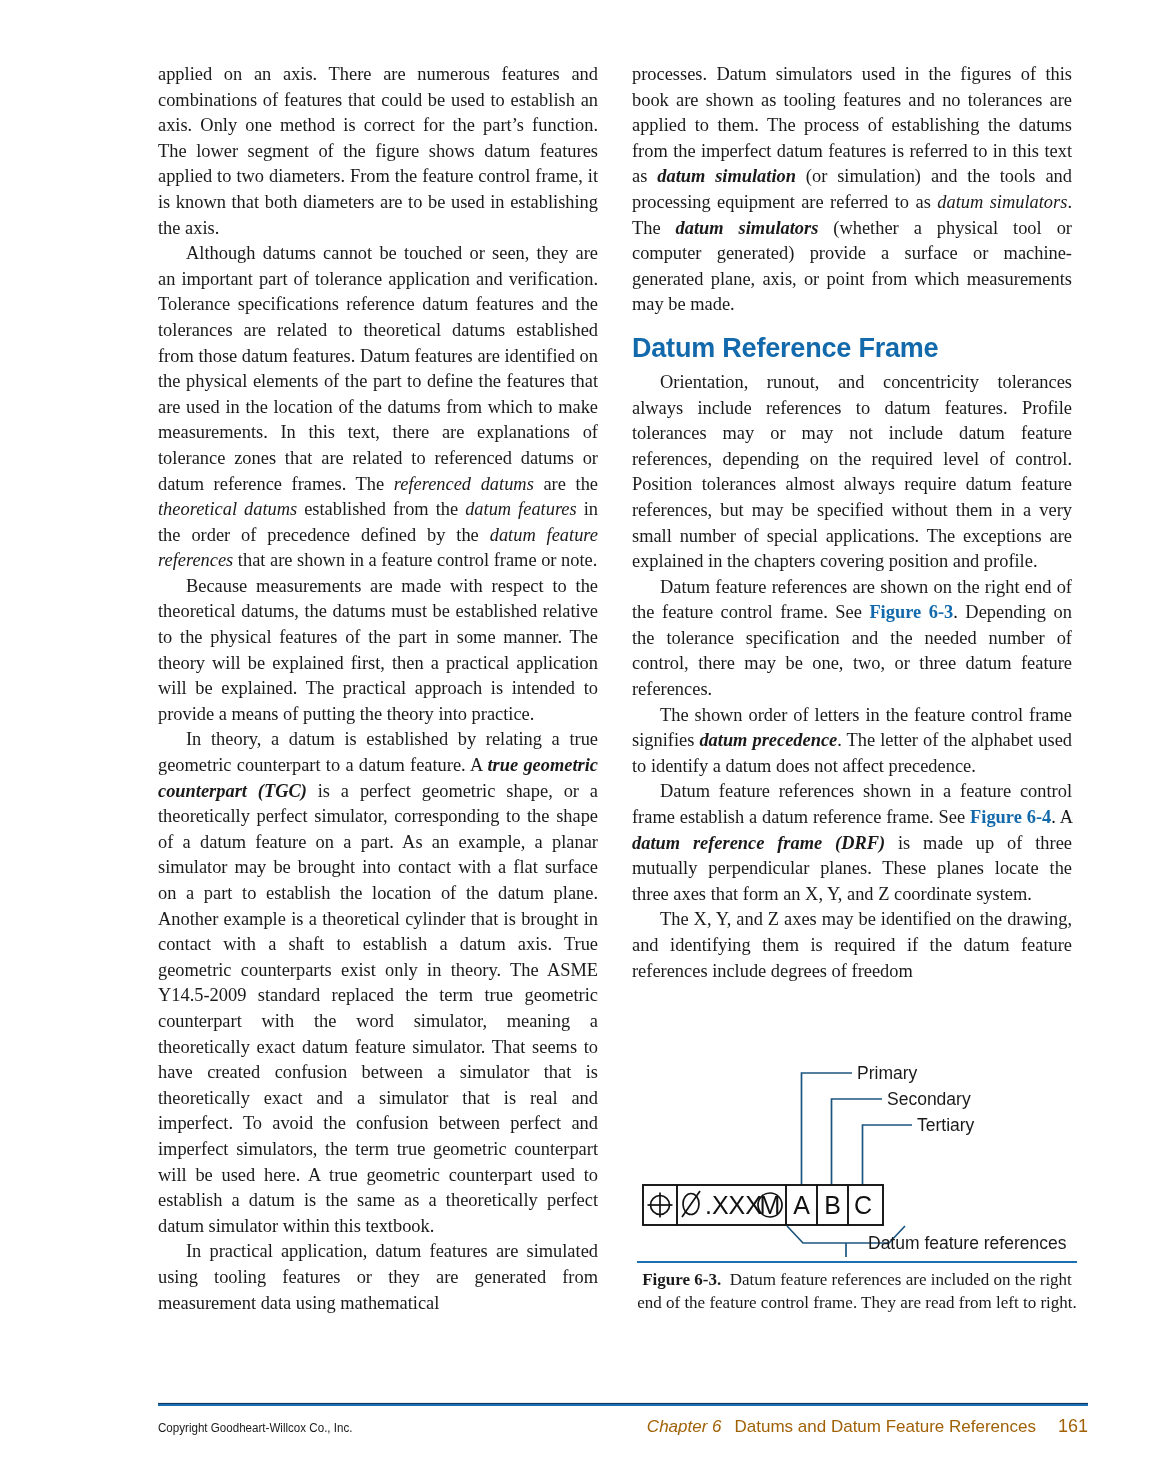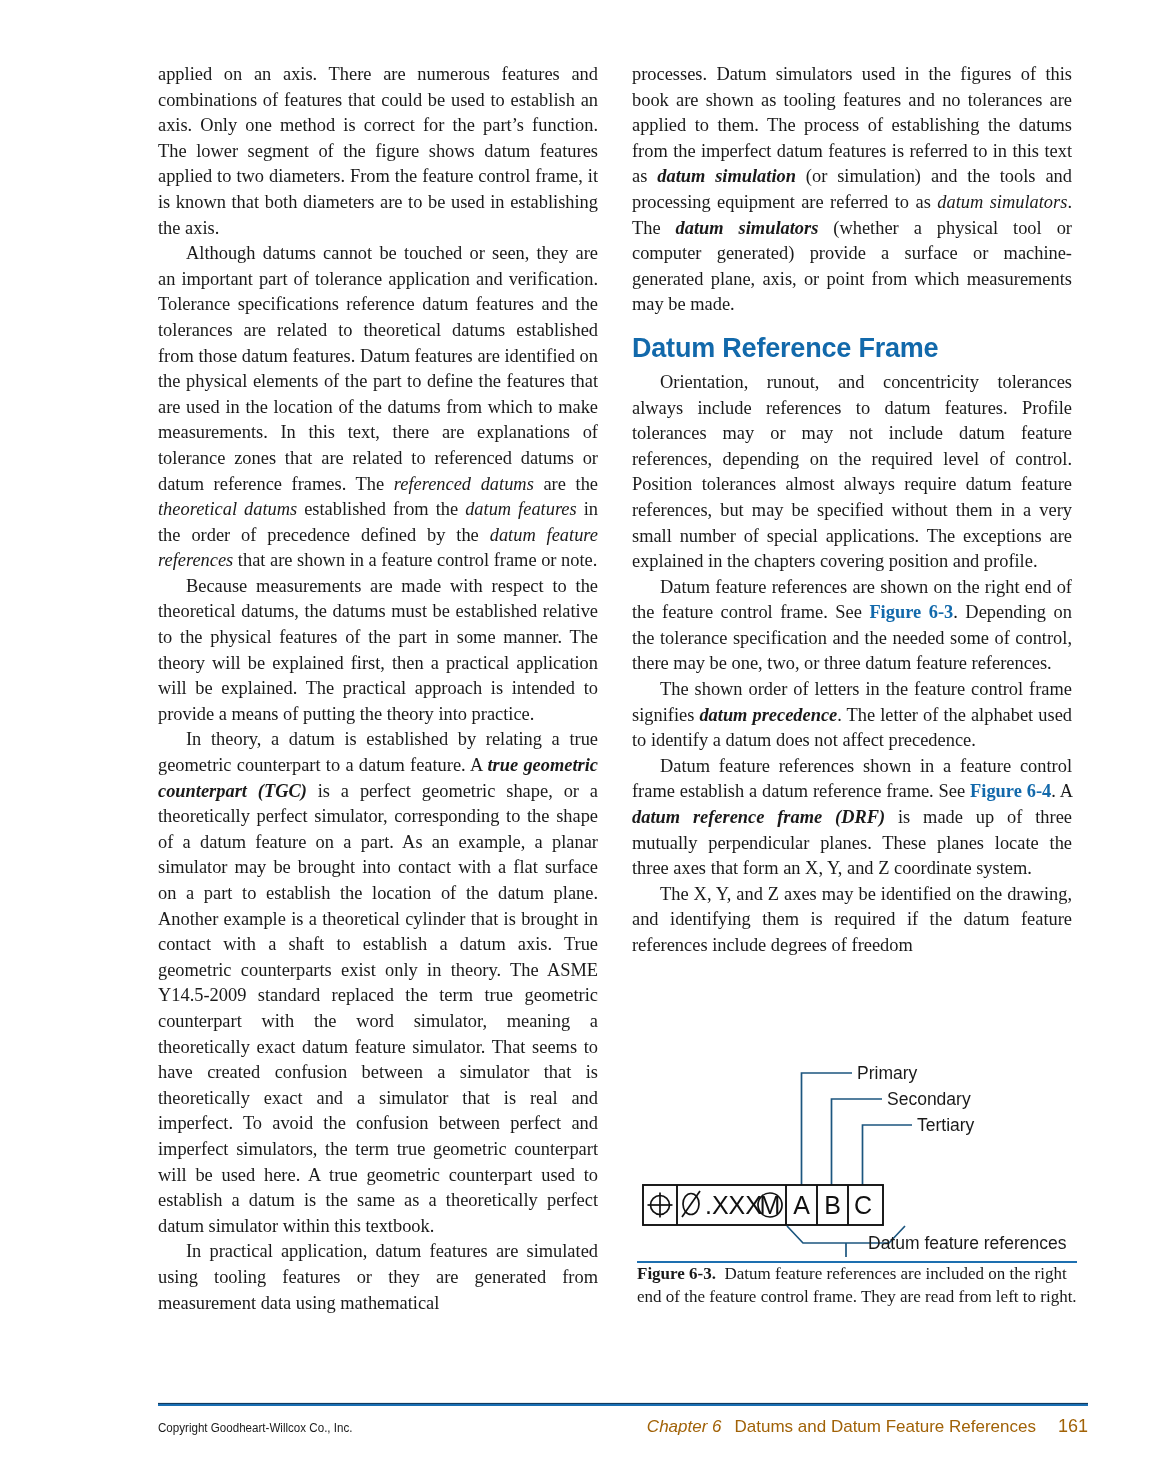--- a/index.html
+++ b/index.html
@@ -77,24 +77,25 @@
     margin-top:-4px;
     padding-right:1px;
   }
   .cap-rule{
     margin-top:4px;
     height:0;
     border-top:2.2px solid #1d6fb0;
     width:440px;
   }
   .caption{
+    margin-top:6px;
     font-size:17px;
     line-height:22.5px;
     font-family:"Liberation Serif", serif;
-    text-align:left;
+    text-align:center;
   }
   .caption .cap-label{font-weight:bold;}
 
   
   .footer{
     position:absolute;
     left:158px;
     top:1404px;
     width:930px;
   }
@@ -162,21 +163,21 @@
     </div>
 
     <div class="col col-right">
 
       <p class="first"><span>processes. Datum simulators used in the figures of this book are shown as tooling features and no tolerances are applied to them. The process of establishing the datums from the imperfect datum features is referred to in this text as </span><span class="bi">datum simulation</span><span> (or simulation) and the tools and processing equipment are referred to as </span><i>datum simulators</i><span>. The </span><span class="bi">datum simulators</span><span> (whether a physical tool or computer generated) provide a surface or machine-generated plane, axis, or point from which measurements may be made.</span></p>
 
       <h2 class="section">Datum Reference Frame</h2>
 
       <p class="indent"><span>Orientation, runout, and concentricity tolerances always include references to datum features. Profile tolerances may or may not include datum feature references, depending on the required level of control. Position tolerances almost always require datum feature references, but may be specified without them in a very small number of special applications. The exceptions are explained in the chapters covering position and profile.</span></p>
 
-      <p class="indent"><span>Datum feature references are shown on the right end of the feature control frame. See </span><span class="figref">Figure 6-3</span><span>. Depending on the tolerance specification and the needed some of control, there may be one, two, or three datum feature references.</span></p>
+      <p class="indent"><span>Datum feature references are shown on the right end of the feature control frame. See </span><span class="figref">Figure 6-3</span><span>. Depending on the tolerance specification and the needed number of control, there may be one, two, or three datum feature references.</span></p>
 
       <p class="indent"><span>The shown order of letters in the feature control frame signifies </span><span class="bi">datum precedence</span><span>. The letter of the alphabet used to identify a datum does not affect precedence.</span></p>
 
       <p class="indent"><span>Datum feature references shown in a feature control frame establish a datum reference frame. See </span><span class="figref">Figure 6-4</span><span>. A </span><span class="bi">datum reference frame (DRF)</span><span> is made up of three mutually perpendicular planes. These planes locate the three axes that form an X, Y, and Z coordinate system.</span></p>
 
       <p class="indent"><span>The X, Y, and Z axes may be identified on the drawing, and identifying them is required if the datum feature references include degrees of freedom</span></p>
 
     </div>
   </div>
 

